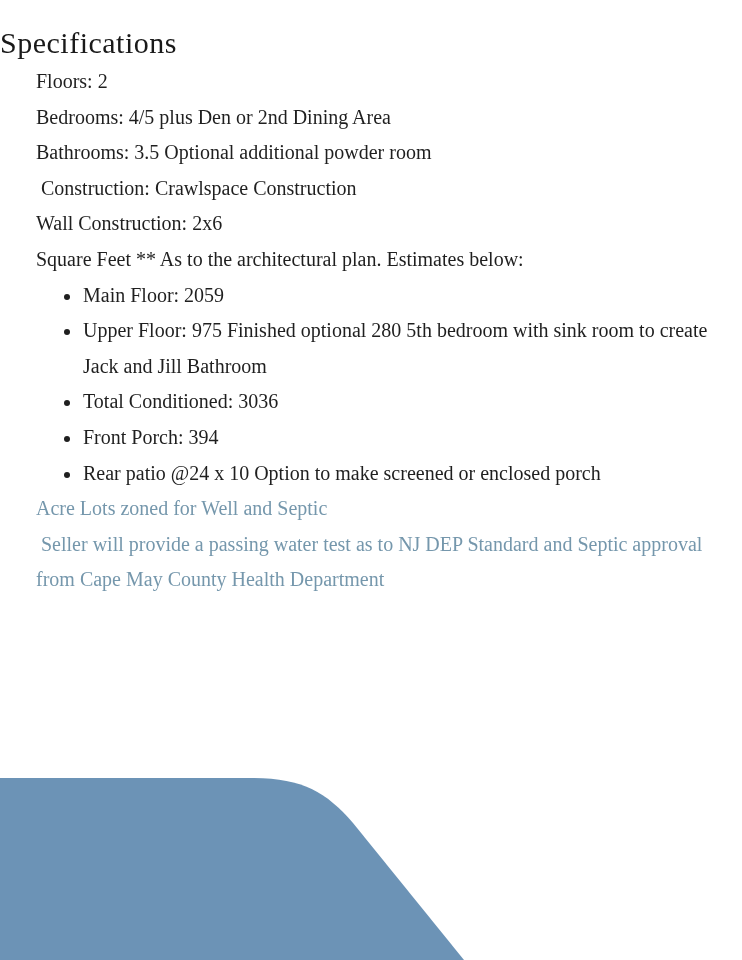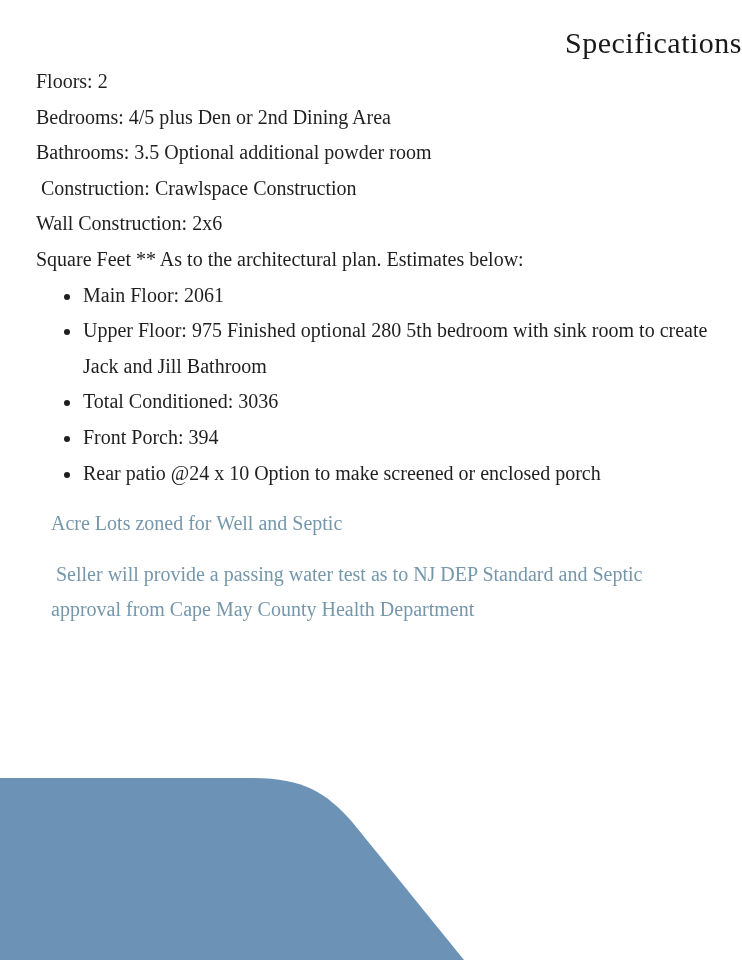--- a/index.html
+++ b/index.html
@@ -12,21 +12,21 @@
     width: 742px;
     height: 960px;
     background: #ffffff;
     overflow: hidden;
     font-family: "Liberation Serif", "DejaVu Serif", serif;
     color: #1f1f1f;
   }
   .title {
     margin: 0;
     padding-top: 25px;
-    text-align: right;
+    text-align: left;
     font-size: 30px;
     font-weight: normal;
     line-height: 36px;
     letter-spacing: 0.5px;
     color: #191919;
   }
   .content {
     padding: 3px 26px 0 36px;
     font-size: 20px;
     line-height: 35.6px;
@@ -39,21 +39,21 @@
     padding: 0 0 0 46px;
     list-style: disc;
   }
   .bullet-list li {
     padding-left: 1px;
   }
   .bullet-list li::marker {
     font-size: 19px;
   }
   .notes p {
-    margin: 15px;
+    margin: 0;
     white-space: pre-wrap;
     color: var(--note-color, #7597ac);
   }
   .corner-shape {
     position: absolute;
     left: 0;
     bottom: 0;
     width: 742px;
     height: 182px;
     display: block;
@@ -71,21 +71,21 @@
     <div class="spec-lines">
       <div class="spec-line">Floors: 2</div>
       <div class="spec-line">Bedrooms: 4/5 plus Den or 2nd Dining Area</div>
       <div class="spec-line">Bathrooms: 3.5 Optional additional powder room</div>
       <div class="spec-line"> Construction: Crawlspace Construction</div>
       <div class="spec-line">Wall Construction: 2x6</div>
       <div class="spec-line">Square Feet ** As to the architectural plan. Estimates below:</div>
     </div>
 
     <ul class="bullet-list">
-      <li>Main Floor: 2061</li>
+      <li>Main Floor: 2059</li>
       <li>Upper Floor: 975 Finished optional 280 5th bedroom with sink room to create Jack and Jill Bathroom</li>
       <li>Total Conditioned: 3036</li>
       <li>Front Porch: 394</li>
       <li>Rear patio @24 x 10 Option to make screened or enclosed porch</li>
     </ul>
 
     <div class="notes">
       <p>Acre Lots zoned for Well and Septic</p>
       <p> Seller will provide a passing water test as to NJ DEP Standard and Septic approval from Cape May County Health Department</p>
     </div>

